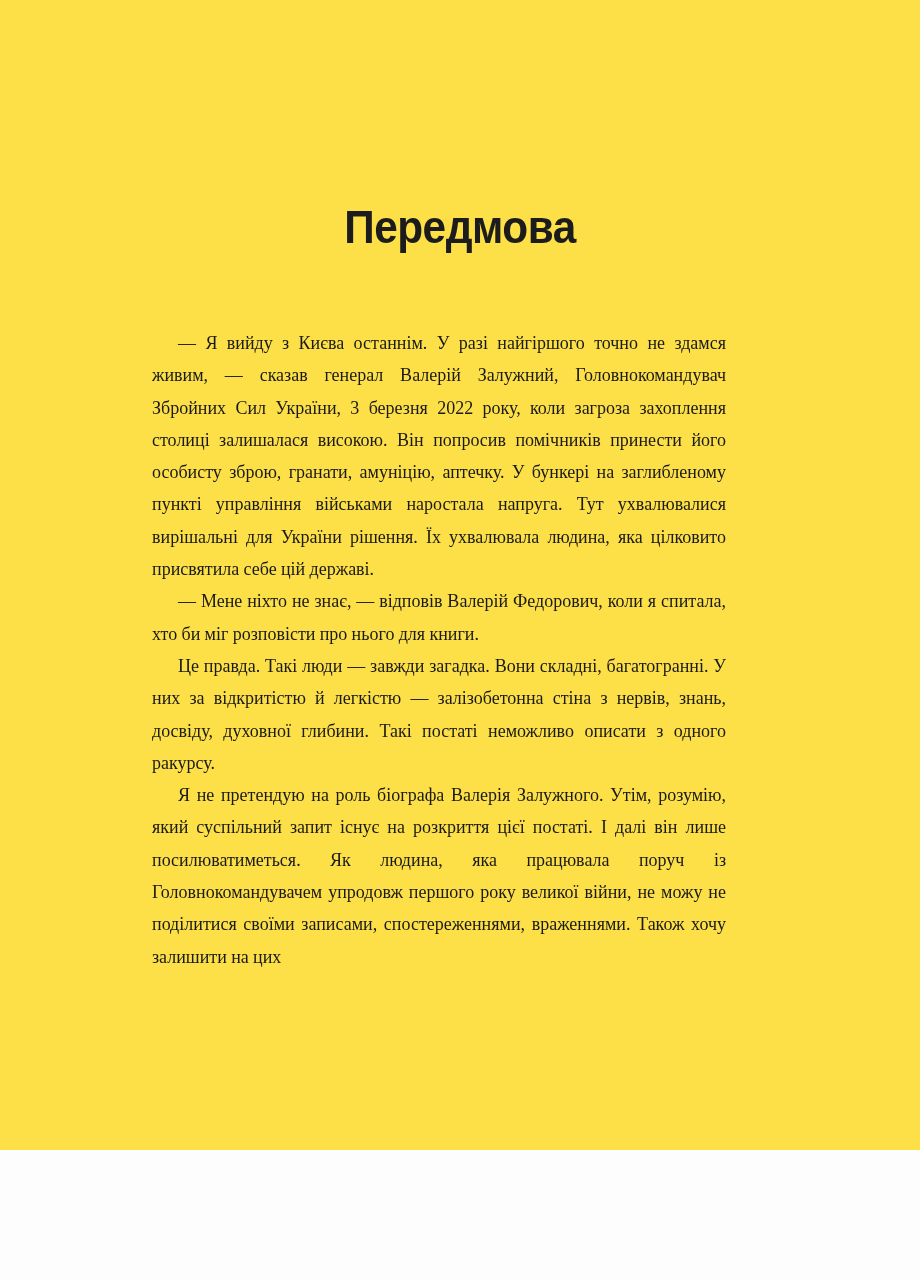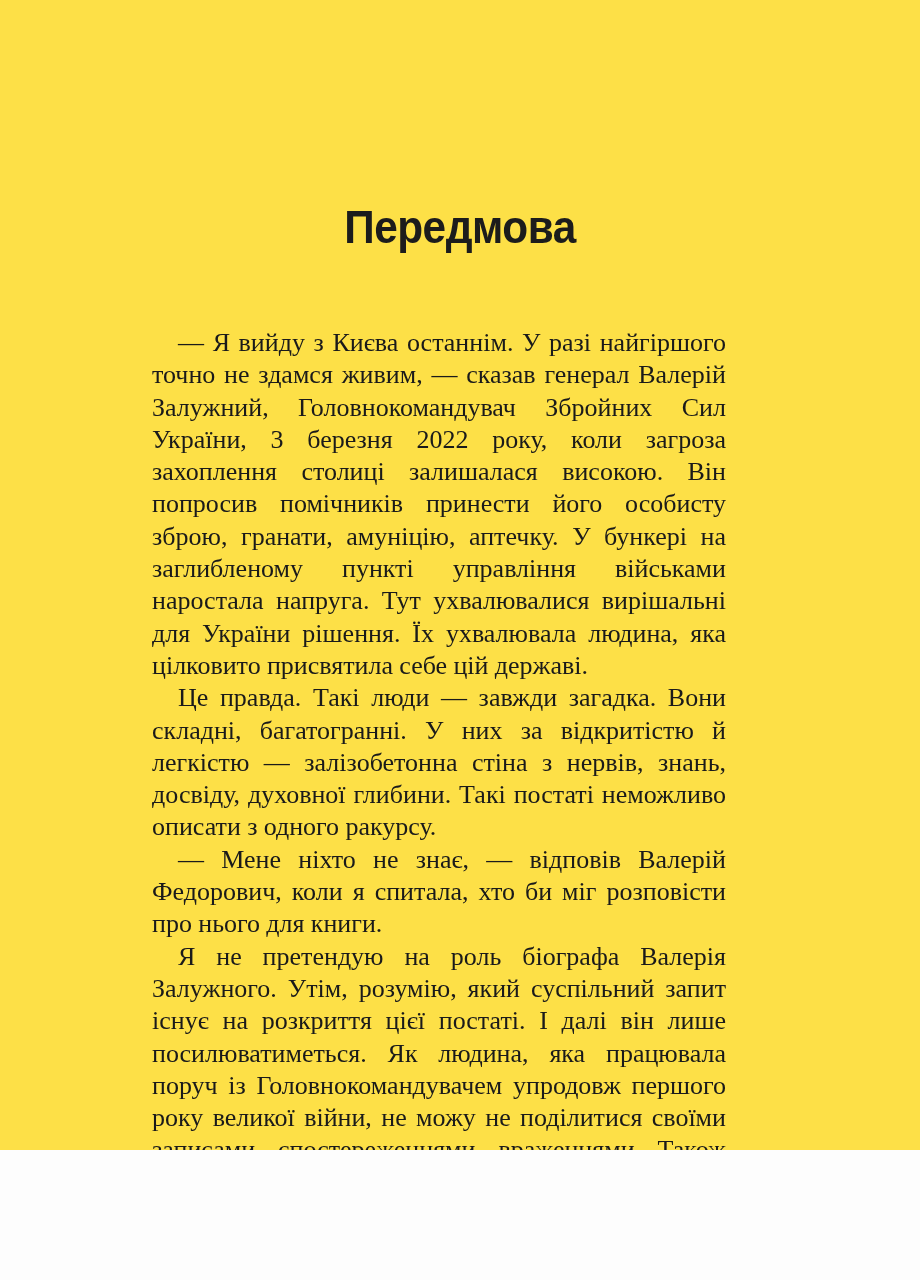--- a/index.html
+++ b/index.html
@@ -51,21 +51,21 @@
     top: 327px;
     width: 574px;
   }
 
   .para {
     margin: 0;
     text-indent: 26px;
     text-align: justify;
     text-justify: inter-word;
     font-family: "Liberation Serif", "DejaVu Serif", serif;
-    font-size: 26px;
+    font-size: 18px;
     line-height: 32.3px;
     color: #1a1a1a;
     hyphens: manual;
     word-spacing: -0.2px;
   }
 
   .para:last-child {
     
   }
 
@@ -81,20 +81,20 @@
 </style>
 </head>
 <body>
 
 <div class="page">
 
   <h1 class="chapter-title">Передмова</h1>
 
   <div class="text-block">
     <p class="para">— Я вийду з Києва останнім. У разі найгіршого точно не здамся живим, — сказав генерал Валерій Залужний, Головнокомандувач Збройних Сил України, 3 березня 2022 року, коли загроза захоплення столиці залишалася високою. Він попросив помічників принести його особисту зброю, гранати, амуніцію, аптечку. У бункері на заглибленому пункті управління військами наростала напруга. Тут ухвалювалися вирішальні для України рішення. Їх ухвалювала людина, яка цілковито присвятила себе цій державі.</p>
+    <p class="para">— Мене ніхто не знає, — відповів Валерій Федорович, коли я спитала, хто би міг розповісти про нього для книги.</p>
     <p class="para">Це правда. Такі люди — завжди загадка. Вони складні, багатогранні. У них за відкритістю й легкістю — залізобетонна стіна з нервів, знань, досвіду, духовної глибини. Такі постаті неможливо описати з одного ракурсу.</p>
-    <p class="para">— Мене ніхто не знає, — відповів Валерій Федорович, коли я спитала, хто би міг розповісти про нього для книги.</p>
     <p class="para">Я не претендую на роль біографа Валерія Залужного. Утім, розумію, який суспільний запит існує на розкриття цієї постаті. І далі він лише посилюватиметься. Як людина, яка працювала поруч із Головнокомандувачем упродовж першого року великої війни, не можу не поділитися своїми записами, спостереженнями, враженнями. Також хочу залишити на цих</p>
   </div>
 
   <div class="clip-bottom"></div>
 
 </div>
 
 </body></html>

